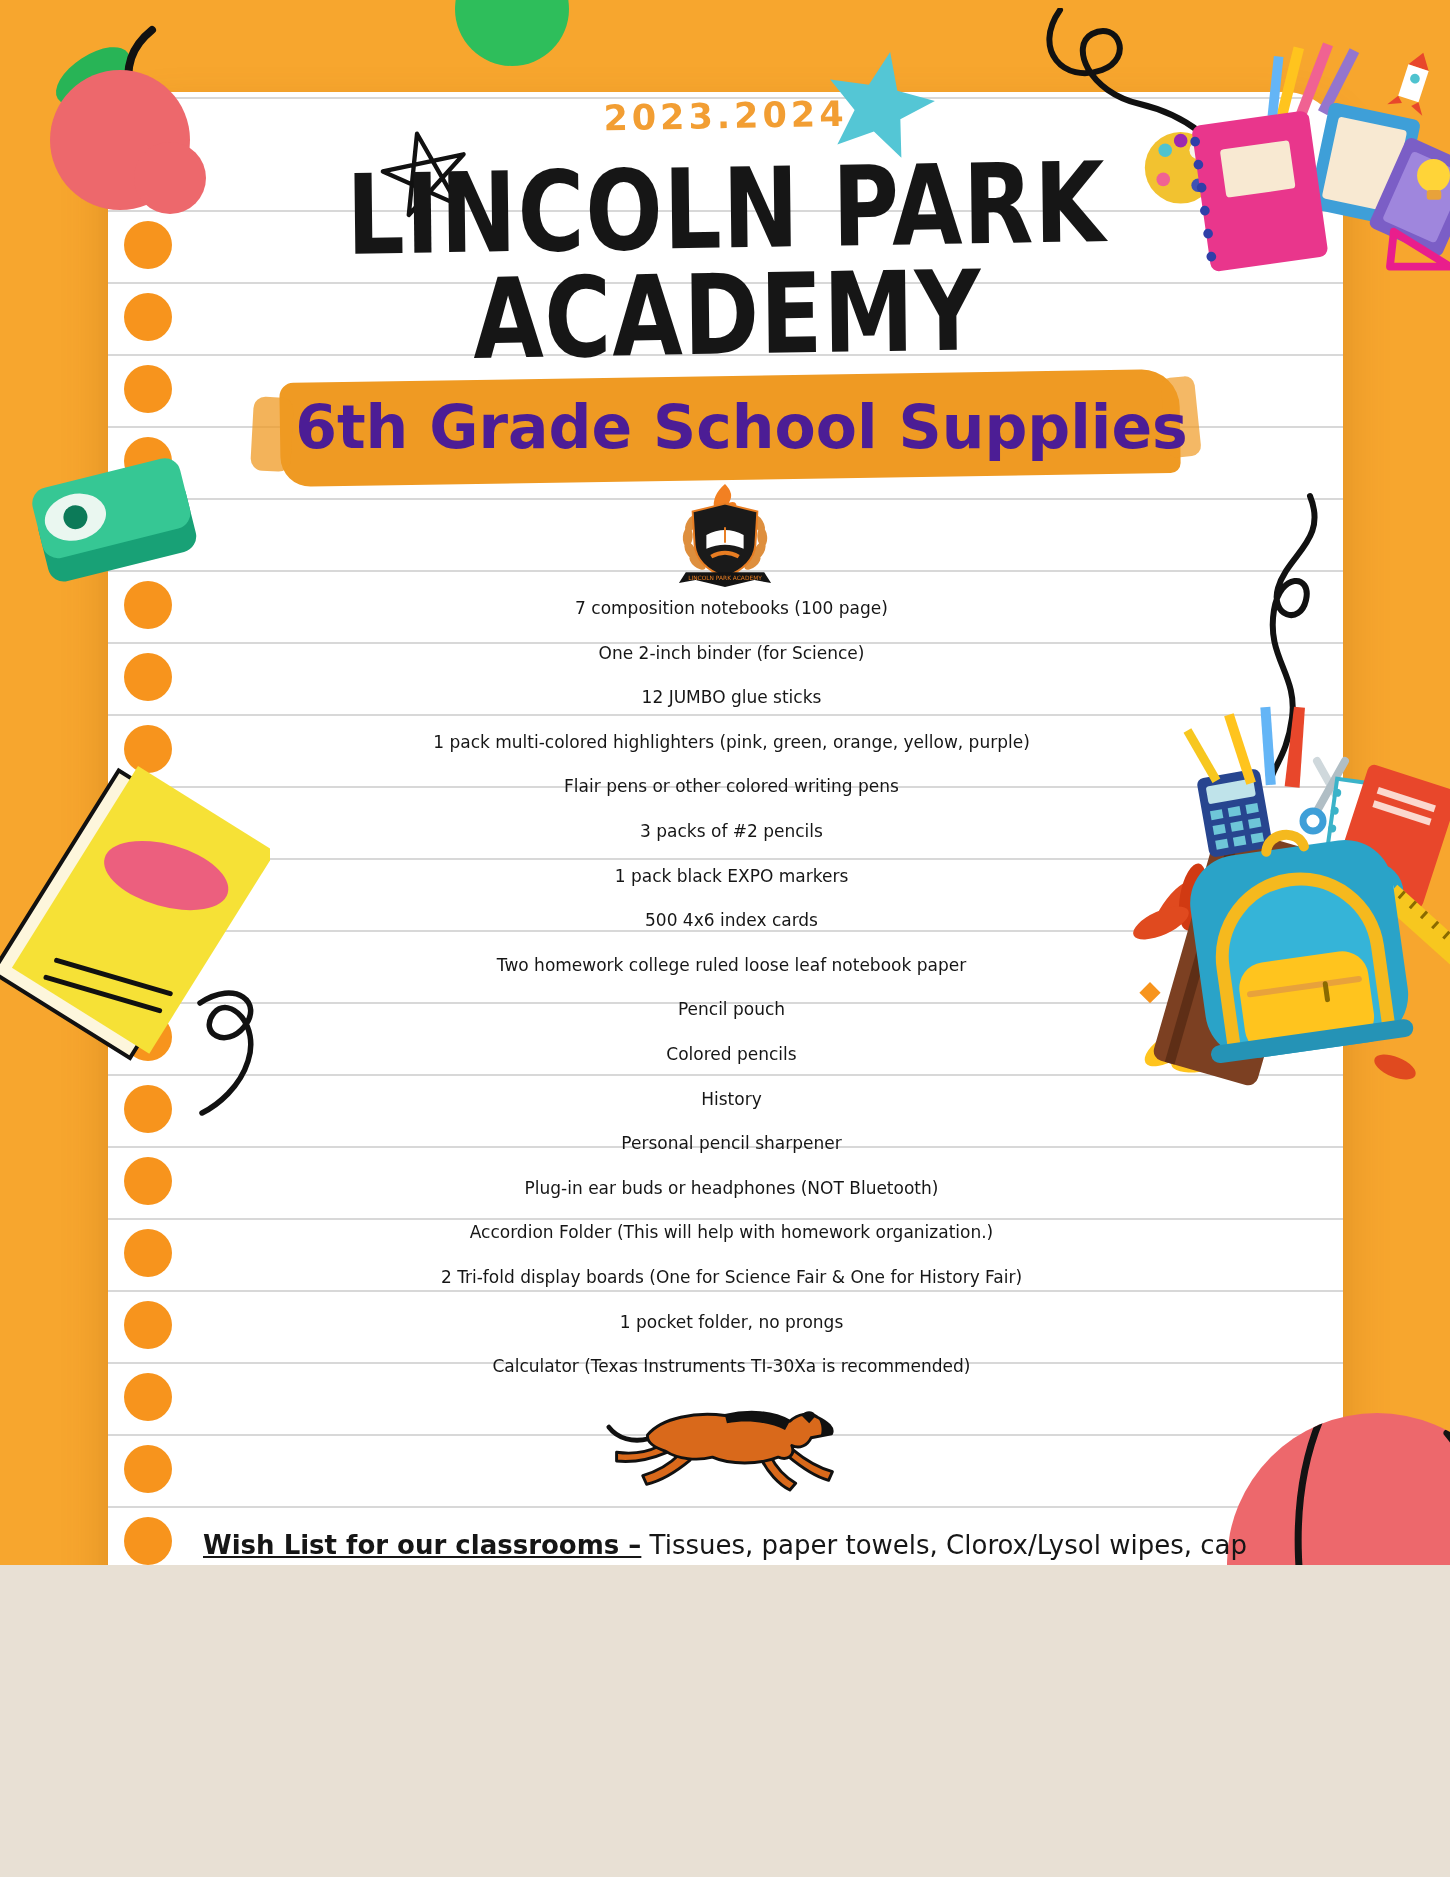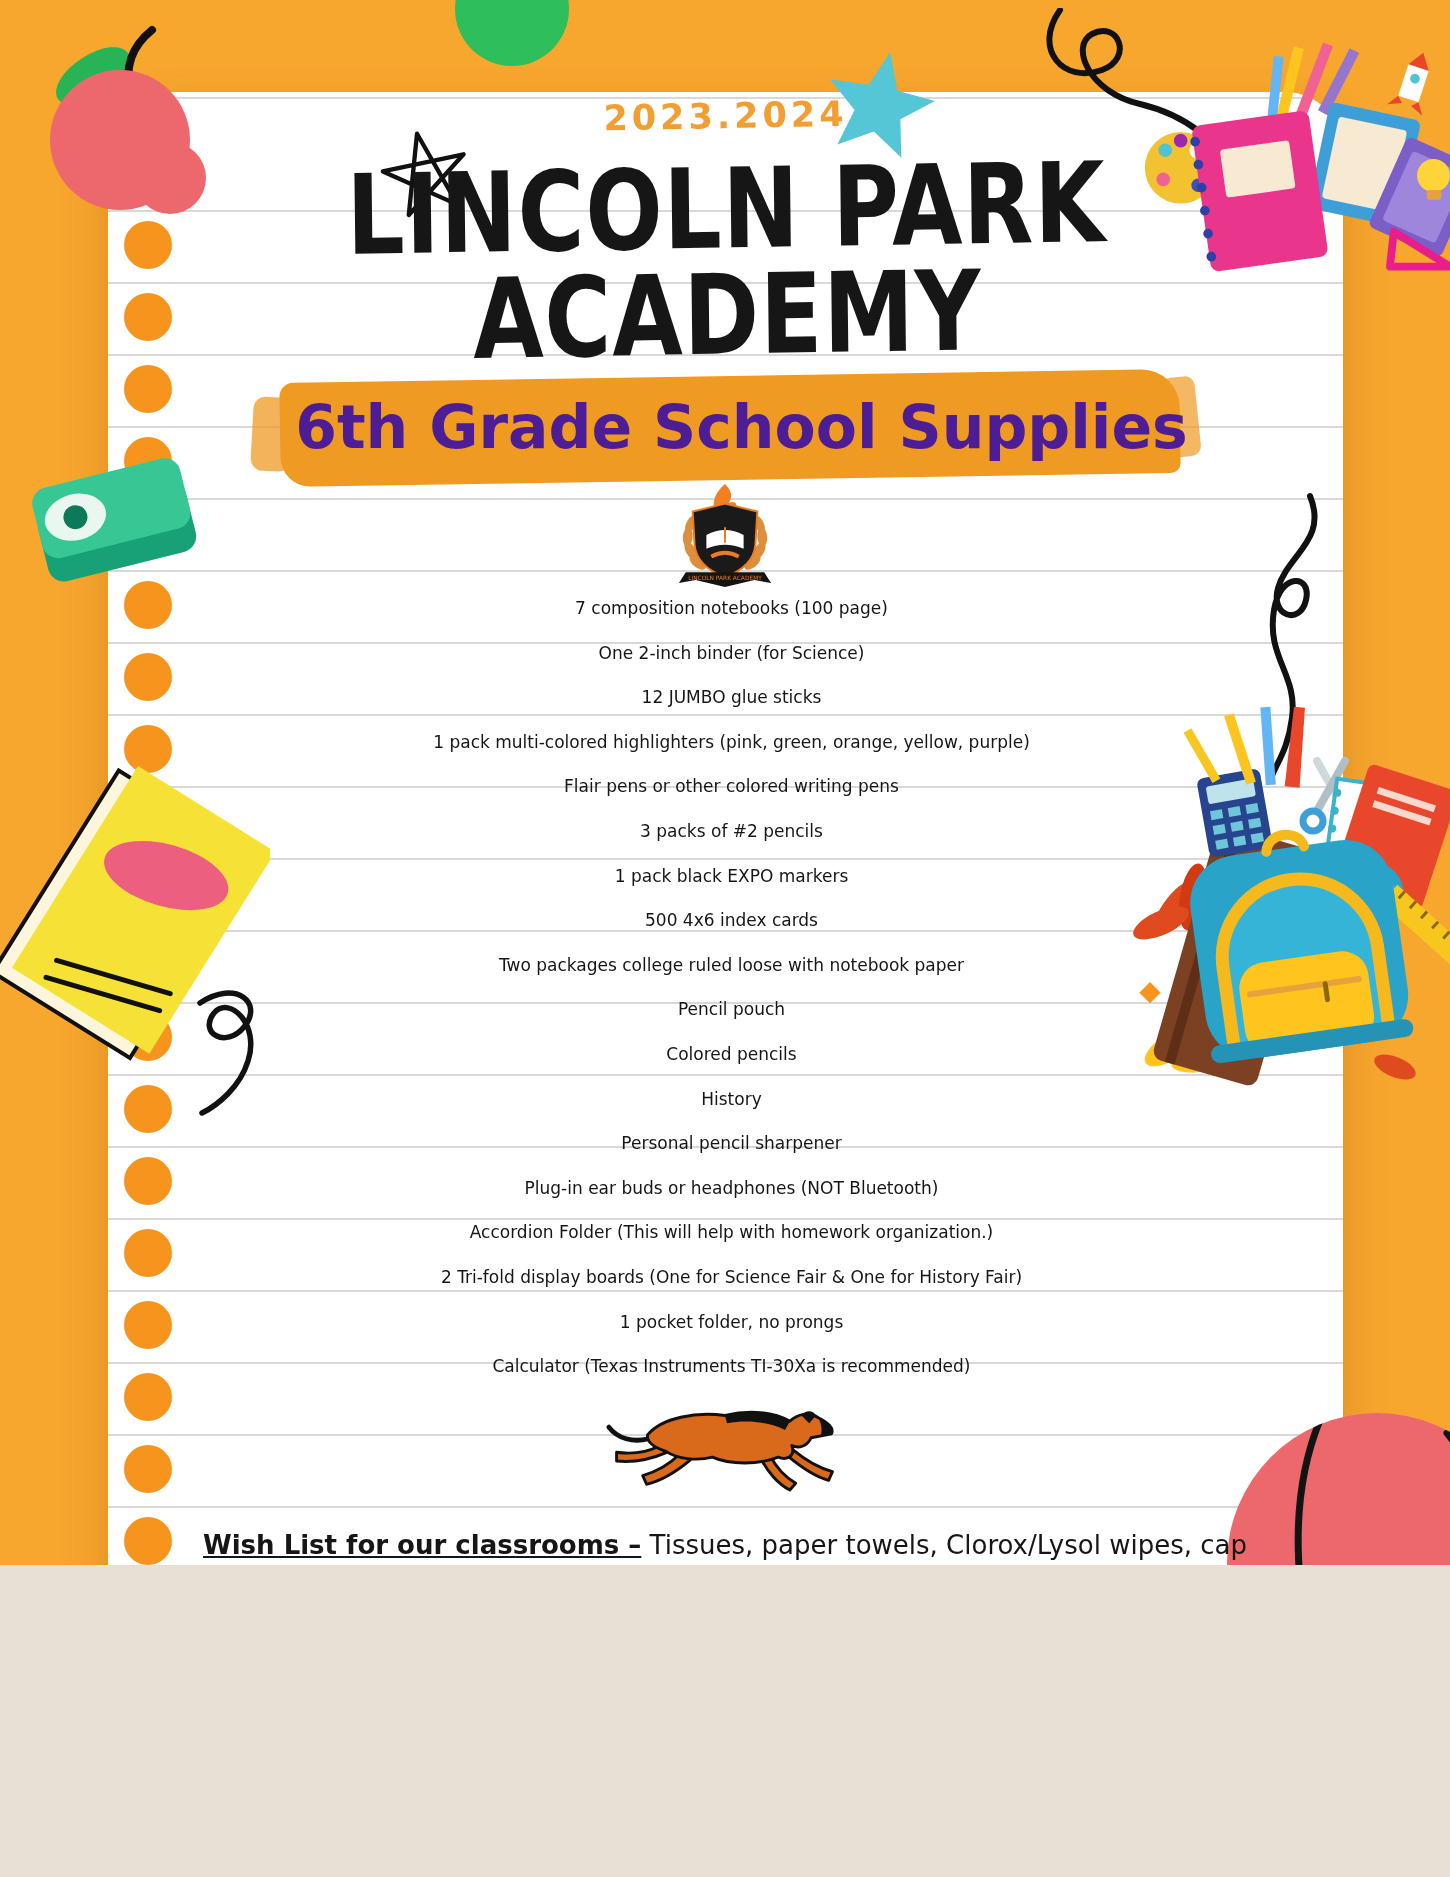--- a/index.html
+++ b/index.html
@@ -378,21 +378,21 @@
   <ul class="supply-list">
 
   <li>7 composition notebooks (100 page)</li>
       <li>One 2-inch binder (for Science)</li>
       <li>12 JUMBO glue sticks</li>
       <li>1 pack multi-colored highlighters (pink, green, orange, yellow, purple)</li>
       <li>Flair pens or other colored writing pens</li>
       <li>3 packs of #2 pencils</li>
       <li>1 pack black EXPO markers</li>
       <li>500 4x6 index cards</li>
-      <li>Two packages college ruled loose with notebook paper</li>
+      <li>Two homework college ruled loose leaf notebook paper</li>
       <li>Pencil pouch</li>
       <li>Colored pencils</li>
       <li>History</li>
       <li>Personal pencil sharpener</li>
       <li>Plug-in ear buds or headphones (NOT Bluetooth)</li>
       <li>Accordion Folder (This will help with homework organization.)</li>
       <li>2 Tri-fold display boards (One for Science Fair &amp; One for History Fair)</li>
       <li>1 pocket folder, no prongs</li>
       <li>Calculator (Texas Instruments TI-30Xa is recommended)</li>
     </ul>

